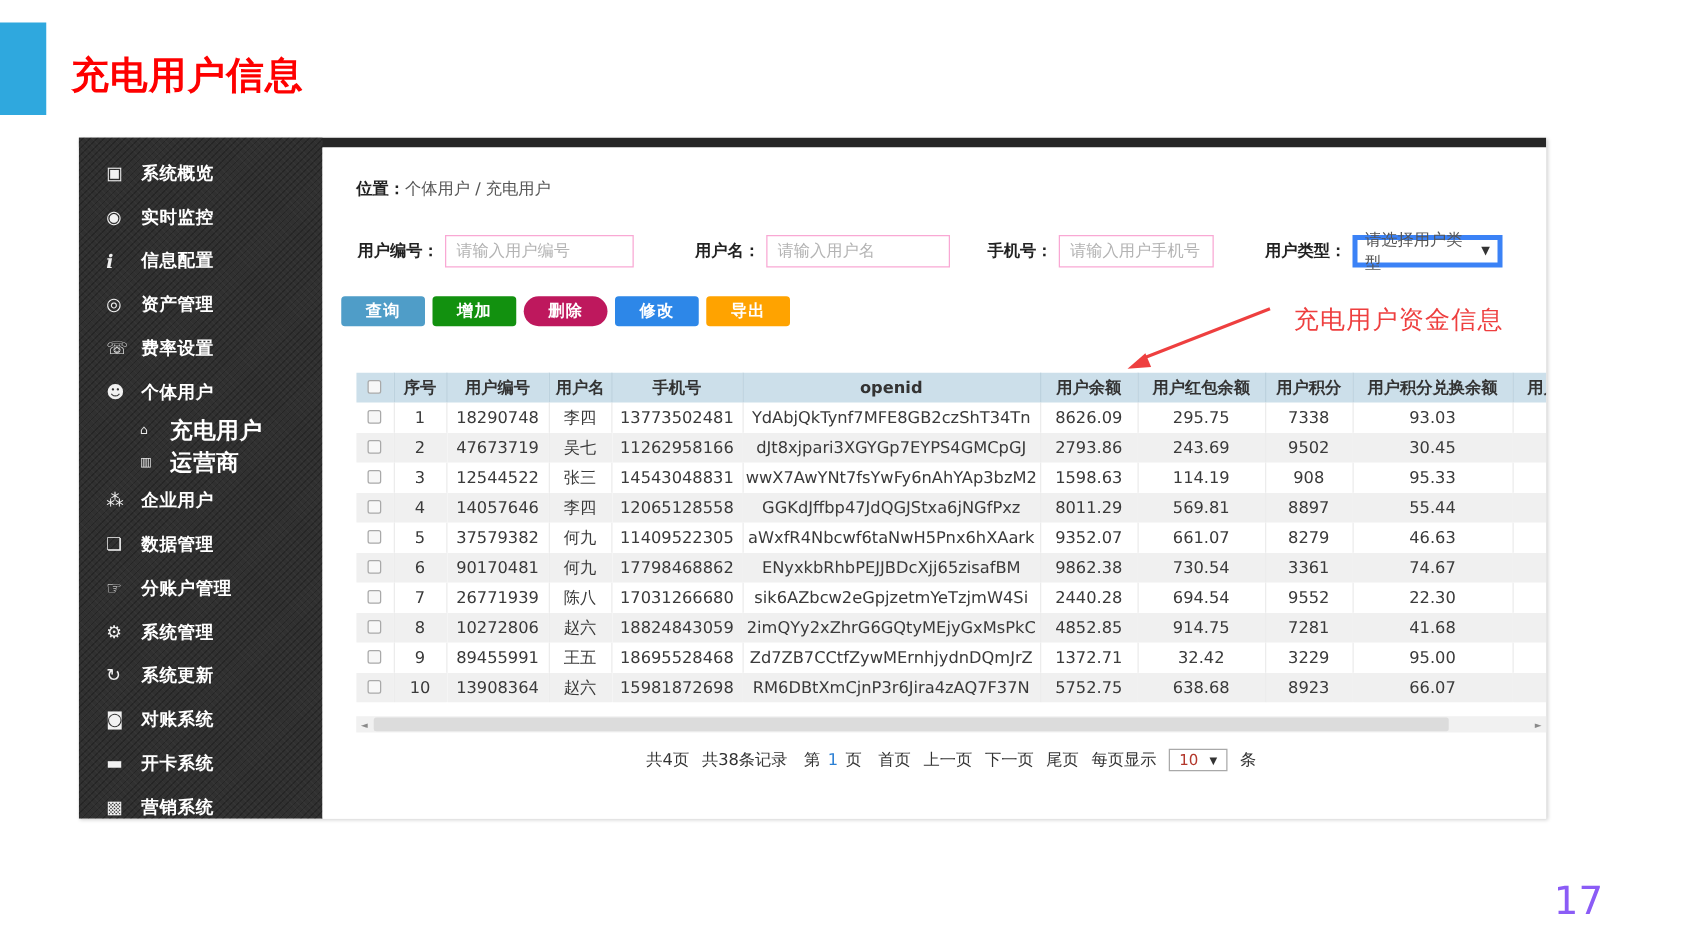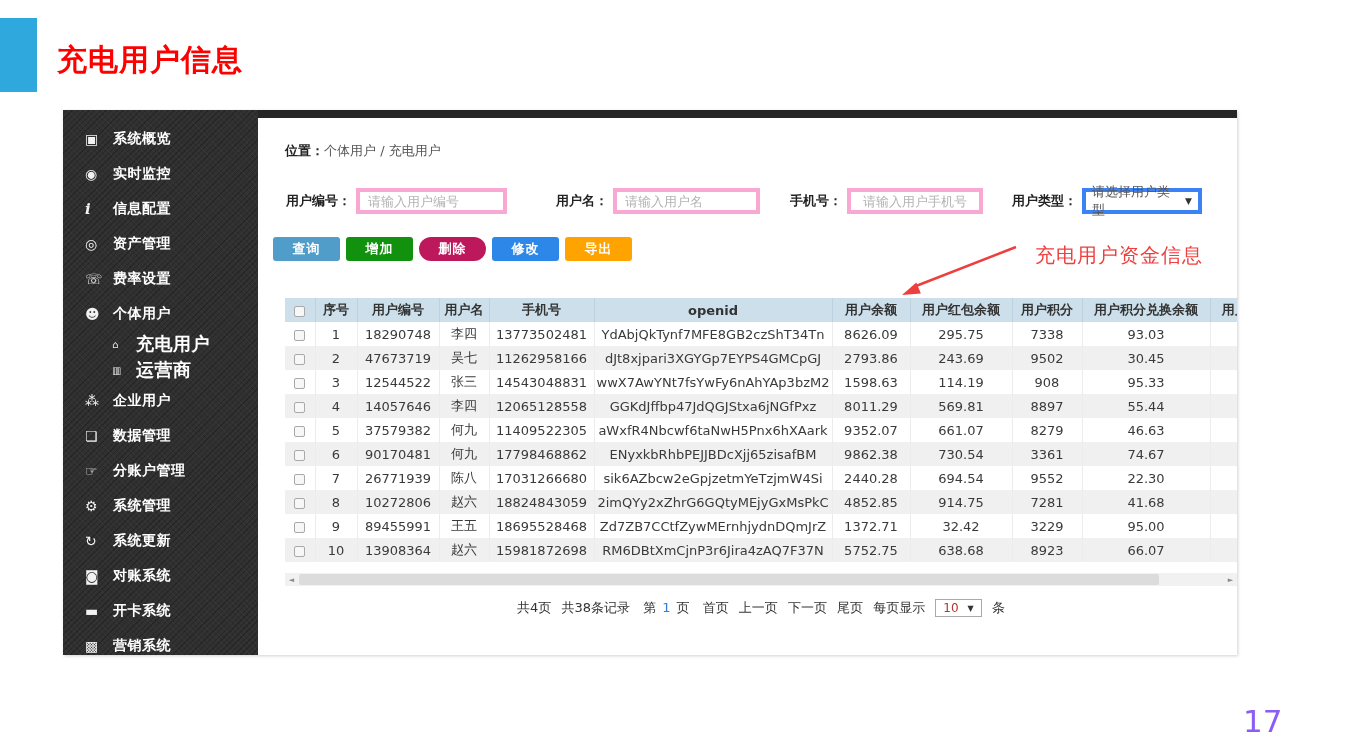--- a/index.html
+++ b/index.html
@@ -33,21 +33,21 @@
   .nav-item.sub .lbl { font-size:18px; }
 
   
   .content { position:absolute; left:195px; top:8px; width:979px; height:537px; background:#fff; }
 
   .breadcrumb { position:absolute; left:27px; top:24px; font-size:13px; color:#555; }
   .breadcrumb b { color:#222; }
 
   .fgroup { position:absolute; top:70px; height:26px; display:flex; align-items:center; }
   .fgroup .flabel { font-size:13px; font-weight:bold; color:#222; margin-right:5px; white-space:nowrap; }
-  .finput { height:26px; border:4px solid #f9a8d4; background:#fff; font-size:13px; padding:0 8px;
+  .finput { height:26px; border:1px solid #f9a8d4; background:#fff; font-size:13px; padding:0 8px;
             color:#333; font-family:inherit; }
   .finput::placeholder { color:#b3b3b3; }
   .fselect { height:26px; border:4px solid #3b82f6; background:#fff; display:flex; align-items:center;
              justify-content:space-between; padding:0 6px; font-size:13px; color:#555; cursor:pointer; }
   .fselect .caret { font-size:9px; color:#333; margin-left:6px; }
 
   .toolbar { position:absolute; left:15px; top:119px; display:flex; }
   .btn { width:67px; height:24px; margin-right:6px; border:none; border-radius:3px; color:#fff;
          font-size:13px; font-weight:bold; font-family:inherit; cursor:pointer; letter-spacing:1px; }
 
@@ -187,21 +187,21 @@
       <div class="fgroup" style="left:28px;">
         <span class="flabel">用户编号：</span>
         <input class="finput" style="width: 151px;" type="text" placeholder="请输入用户编号">
       </div>
       <div class="fgroup" style="left:298px;">
         <span class="flabel">用户名：</span>
         <input class="finput" style="width: 147px;" type="text" placeholder="请输入用户名">
       </div>
       <div class="fgroup" style="left:532px;">
         <span class="flabel">手机号：</span>
-        <input class="finput" style="width: 136px; text-align: center;" type="text" placeholder="请输入用户手机号">
+        <input class="finput" style="width: 124px;" type="text" placeholder="请输入用户手机号">
       </div>
       <div class="fgroup" style="left:754px;">
         <span class="flabel">用户类型：</span>
         <span class="fselect" style="width:120px;">
           <span>请选择用户类型</span>
           <span class="caret">▼</span>
         </span>
       </div>
 
       <div class="toolbar">

